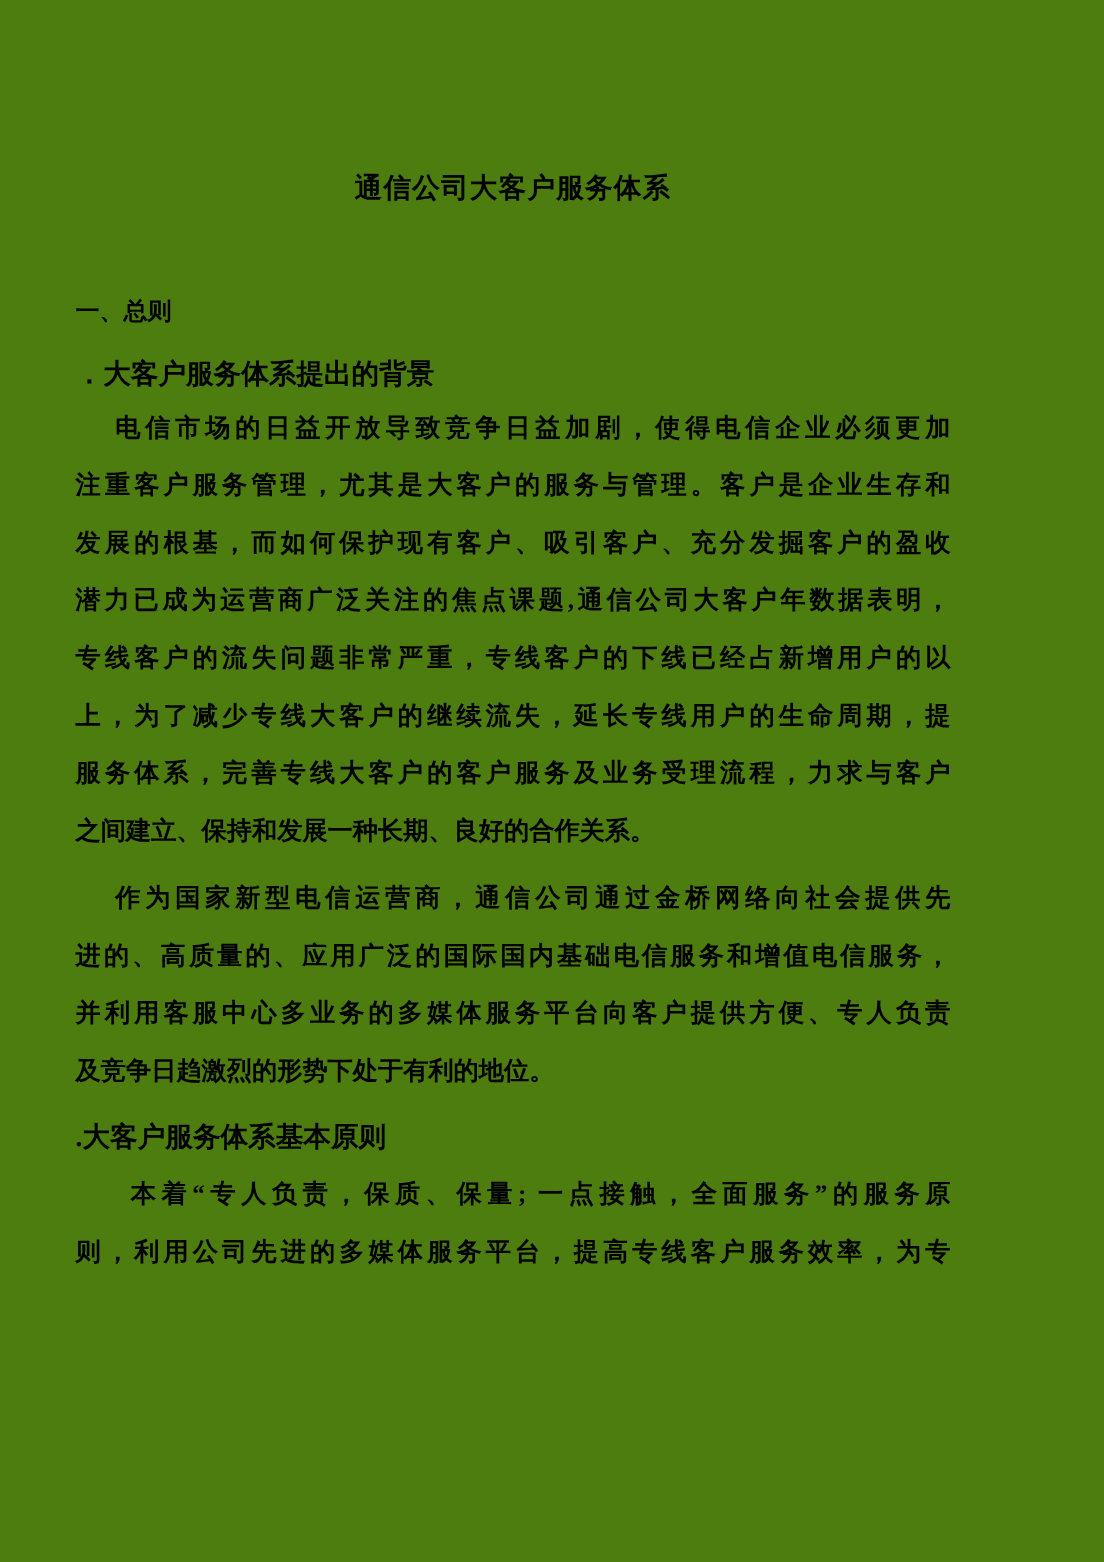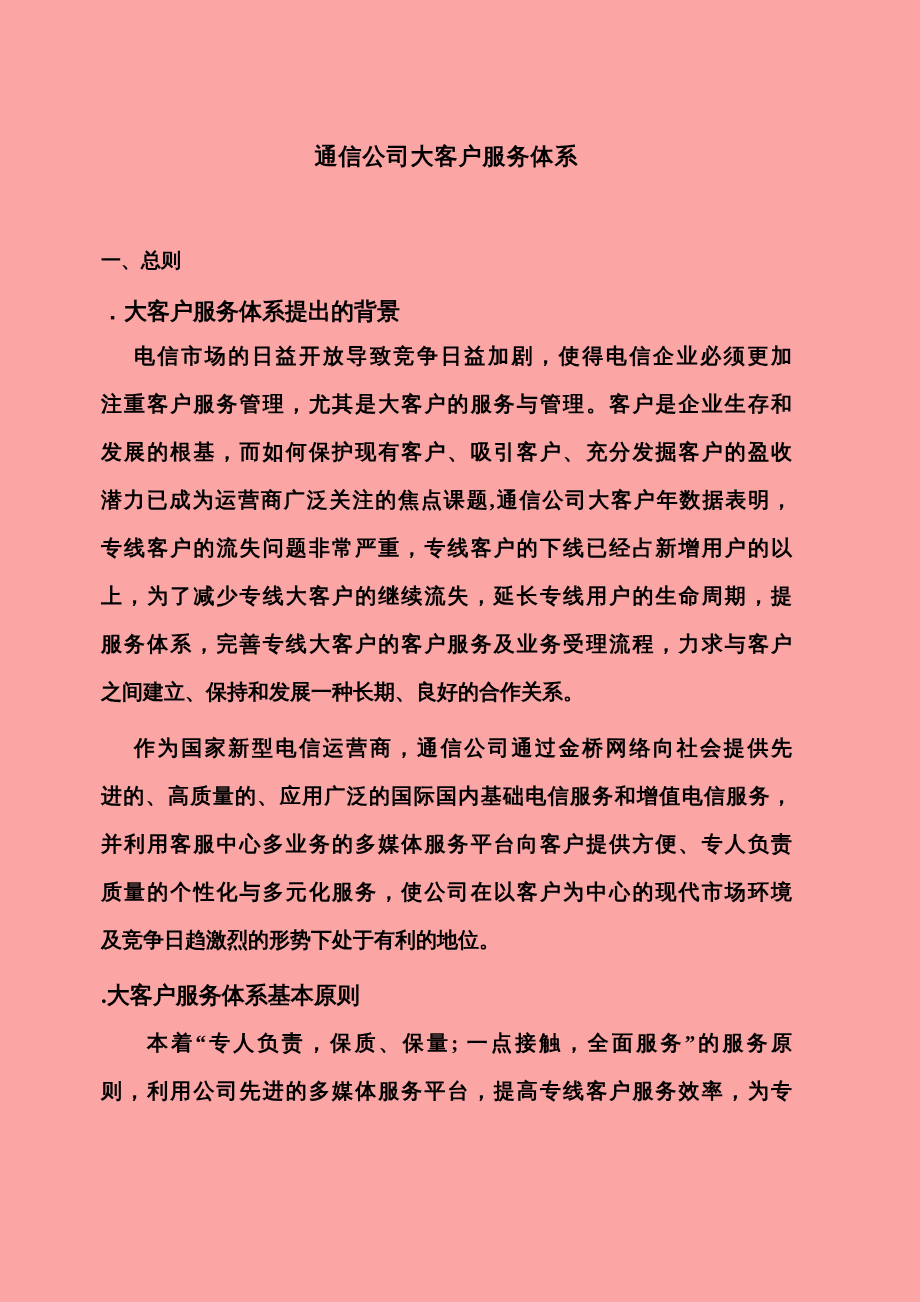--- a/index.html
+++ b/index.html
@@ -1,27 +1,27 @@
 <!DOCTYPE html>
 <html lang="zh"><head>
 <meta charset="utf-8">
 <style>
   html, body { margin: 0; padding: 0; background: #ffffff; }
   .page {
     position: relative;
     width: 920px;
     height: 1302px;
     margin: 0 auto;
-    background: #fca5a5;
+    background: #4d7c0f;
     color: #000000;
     font-family: "Liberation Serif", "DejaVu Serif", serif;
     font-weight: 700;
     overflow: hidden;
     box-sizing: border-box;
-    padding: 142px 128px 0 101px;
+    padding: 142px 128px 0 63px;
   }
   .doc-title {
     font-size: 23px;
     line-height: 30px;
     text-align: center;
     letter-spacing: 1px;
     white-space: nowrap;
   }
   .h-sec {
     margin-top: 72px;
@@ -77,21 +77,20 @@
     <div class="ln">专线客户的流失问题非常严重，专线客户的下线已经占新增用户的以</div>
     <div class="ln">上，为了减少专线大客户的继续流失，延长专线用户的生命周期，提</div>
     <div class="ln">服务体系，完善专线大客户的客户服务及业务受理流程，力求与客户</div>
     <div class="ln ln-last">之间建立、保持和发展一种长期、良好的合作关系。</div>
   </div>
 
   <div class="para p2">
     <div class="ln ind1">作为国家新型电信运营商，通信公司通过金桥网络向社会提供先</div>
     <div class="ln">进的、高质量的、应用广泛的国际国内基础电信服务和增值电信服务，</div>
     <div class="ln">并利用客服中心多业务的多媒体服务平台向客户提供方便、专人负责</div>
-    <div class="ln">质量的个性化与多元化服务，使公司在以客户为中心的现代市场环境</div>
     <div class="ln ln-last">及竞争日趋激烈的形势下处于有利的地位。</div>
   </div>
 
   <div class="h-sub2">.大客户服务体系基本原则</div>
 
   <div class="para p3">
     <div class="ln ind2">本着“专人负责，保质、保量; 一点接触，全面服务”的服务原</div>
     <div class="ln">则，利用公司先进的多媒体服务平台，提高专线客户服务效率，为专</div>
   </div>
 

